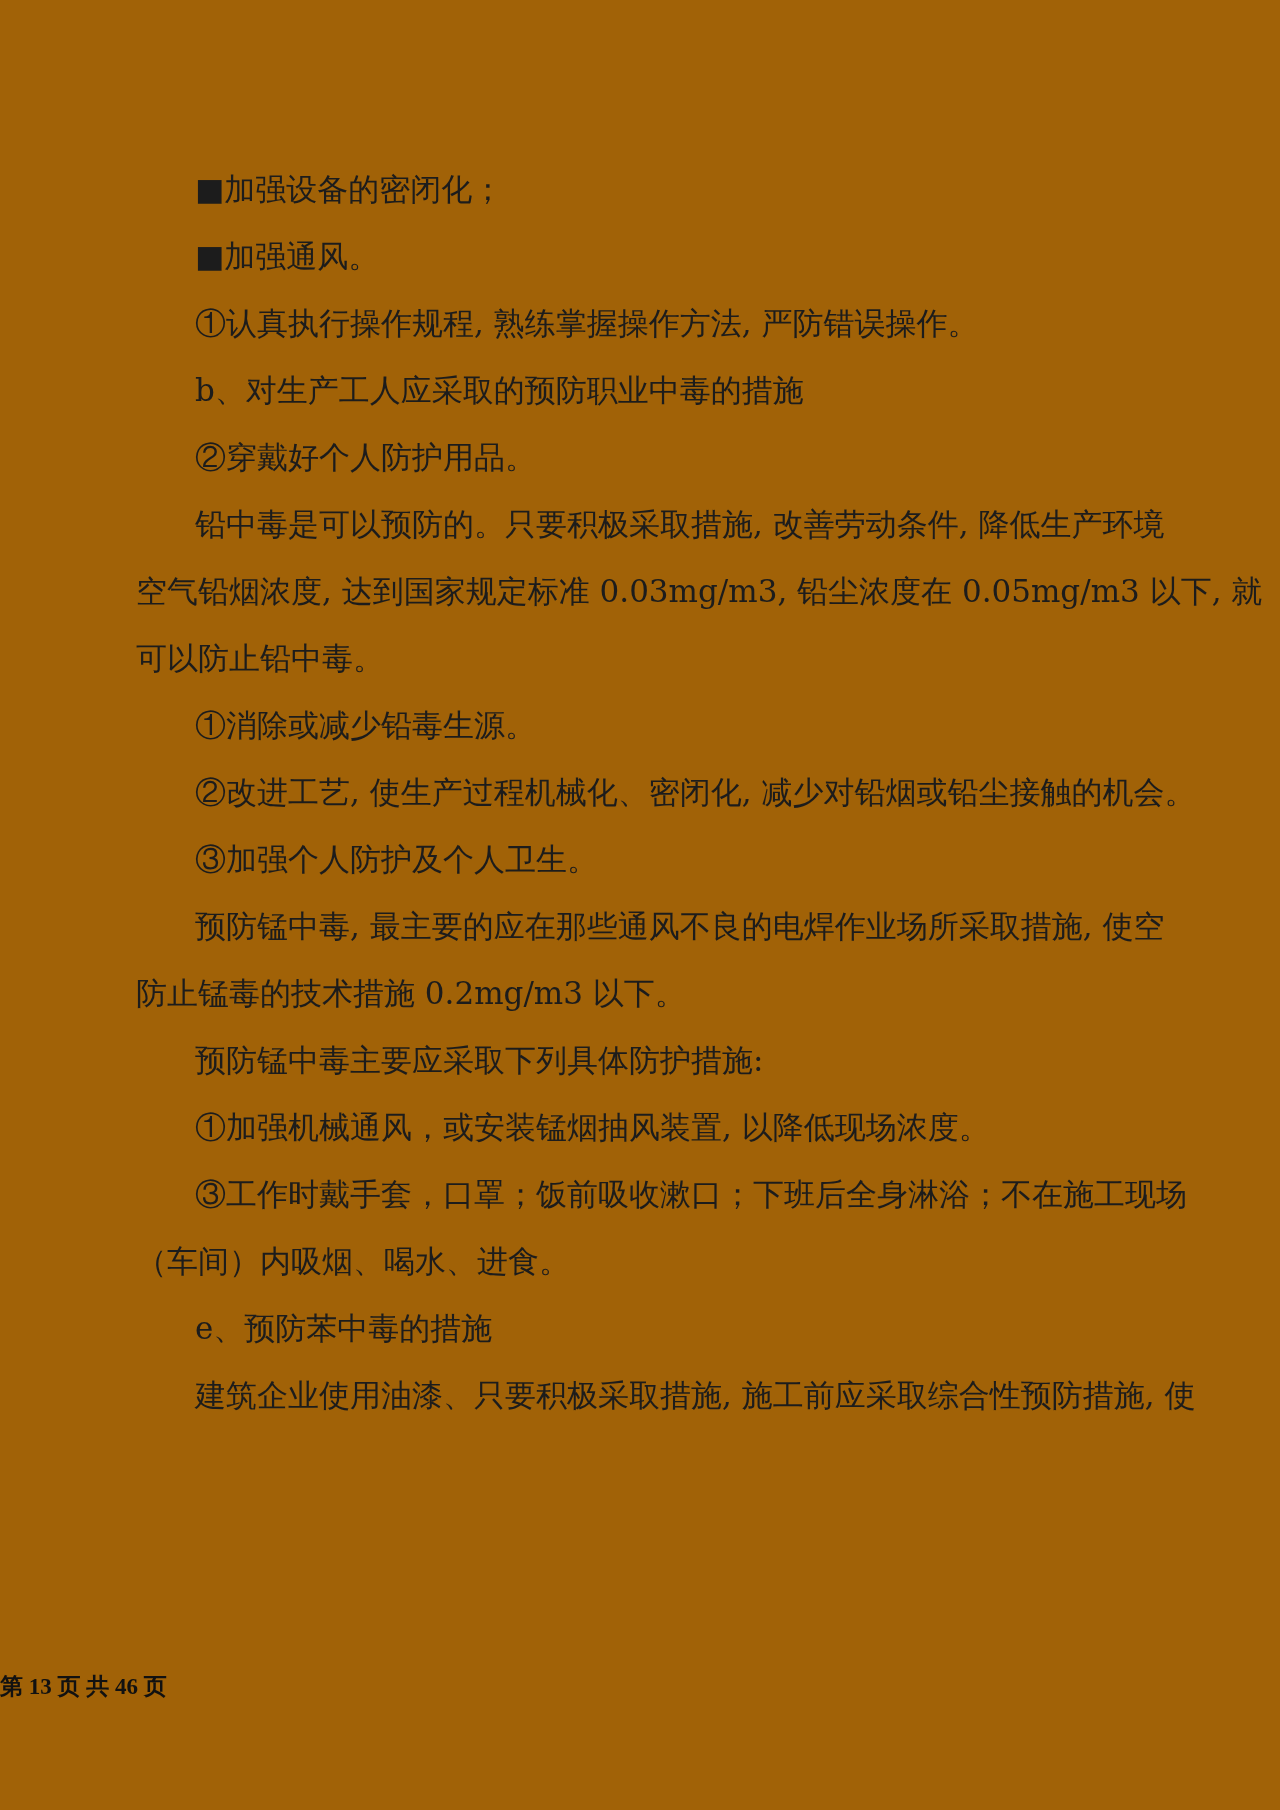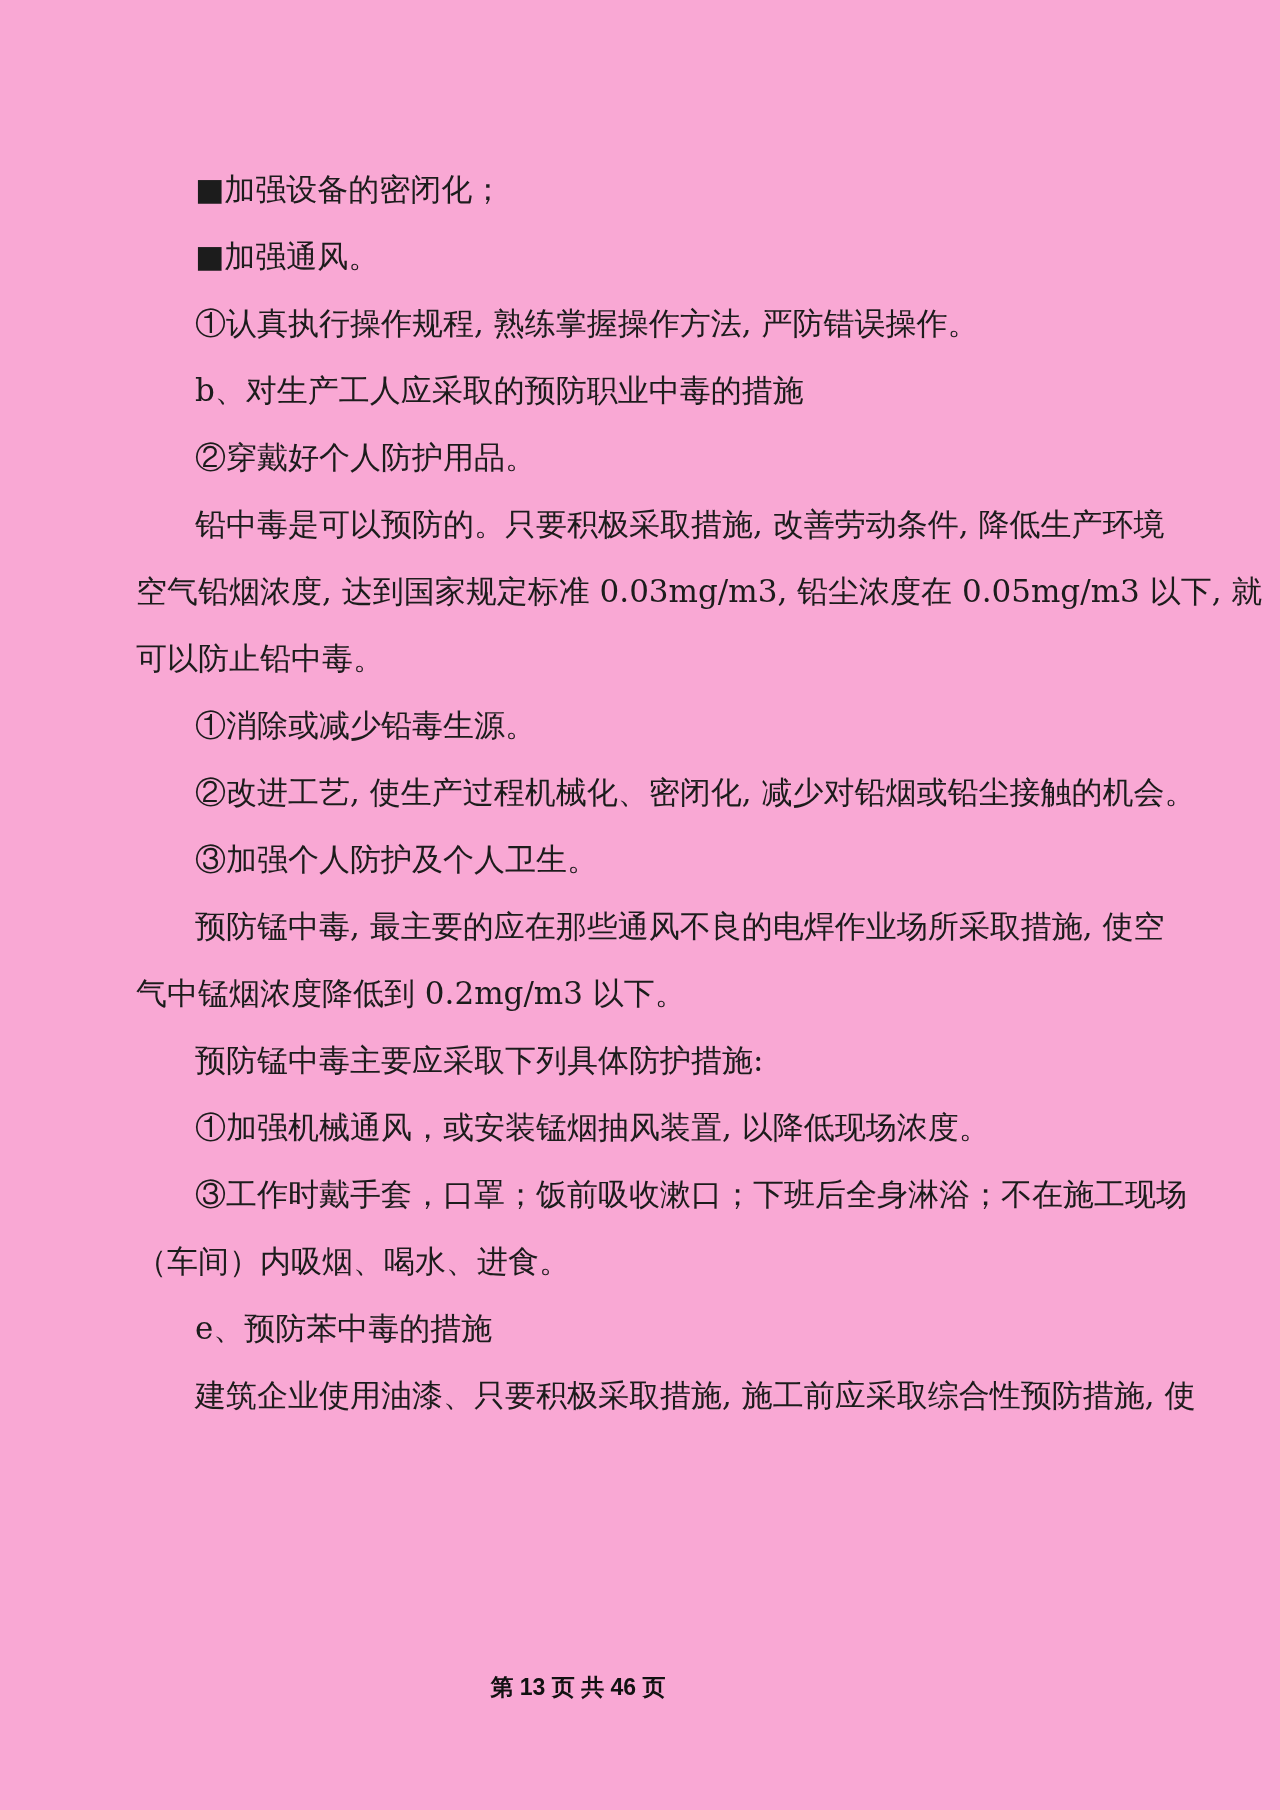--- a/index.html
+++ b/index.html
@@ -13,21 +13,21 @@
     position: relative;
     overflow: hidden;
     font-family: "DejaVu Serif", "Liberation Serif", serif;
   }
   .page {
     position: absolute;
     left: 0;
     top: 0;
     width: 1280px;
     height: 1810px;
-    background: #f9a8d4;
+    background: #a16207;
   }
   .doc-body {
     position: absolute;
     left: 136px;
     top: 156px;
     width: 1030px;
     font-size: 31px;
     line-height: 67px;
     color: #1c1c1c;
     font-family: "DejaVu Serif", "Liberation Serif", serif;
@@ -37,22 +37,22 @@
     white-space: nowrap;
   }
   .line.indent {
     padding-left: 59px;
   }
   .page-footer {
     position: absolute;
     top: 1672px;
     left: 0;
     width: 1156px;
-    text-align: center;
-    font-family: Liberation Sans, sans-serif;
+    text-align: left;
+    font-family: Liberation Serif, serif;
     font-weight: 700;
     font-size: 23px;
     line-height: 30px;
     color: #111111;
   }
 </style>
 </head>
 <body>
 
 <div class="page">
@@ -62,21 +62,21 @@
       <div class="line indent">①认真执行操作规程, 熟练掌握操作方法, 严防错误操作。</div>
       <div class="line indent">b、对生产工人应采取的预防职业中毒的措施</div>
       <div class="line indent">②穿戴好个人防护用品。</div>
       <div class="line indent">铅中毒是可以预防的。只要积极采取措施, 改善劳动条件, 降低生产环境</div>
       <div class="line">空气铅烟浓度, 达到国家规定标准 0.03mg/m3, 铅尘浓度在 0.05mg/m3 以下, 就</div>
       <div class="line">可以防止铅中毒。</div>
       <div class="line indent">①消除或减少铅毒生源。</div>
       <div class="line indent">②改进工艺, 使生产过程机械化、密闭化, 减少对铅烟或铅尘接触的机会。</div>
       <div class="line indent">③加强个人防护及个人卫生。</div>
       <div class="line indent">预防锰中毒, 最主要的应在那些通风不良的电焊作业场所采取措施, 使空</div>
-      <div class="line">气中锰烟浓度降低到 0.2mg/m3 以下。</div>
+      <div class="line">防止锰毒的技术措施 0.2mg/m3 以下。</div>
       <div class="line indent">预防锰中毒主要应采取下列具体防护措施:</div>
       <div class="line indent">①加强机械通风，或安装锰烟抽风装置, 以降低现场浓度。</div>
       <div class="line indent">③工作时戴手套，口罩；饭前吸收漱口；下班后全身淋浴；不在施工现场</div>
       <div class="line">（车间）内吸烟、喝水、进食。</div>
       <div class="line indent">e、预防苯中毒的措施</div>
       <div class="line indent">建筑企业使用油漆、只要积极采取措施, 施工前应采取综合性预防措施, 使</div>
     </div>
   <div class="page-footer">第 13 页 共 46 页</div>
 </div>
 

